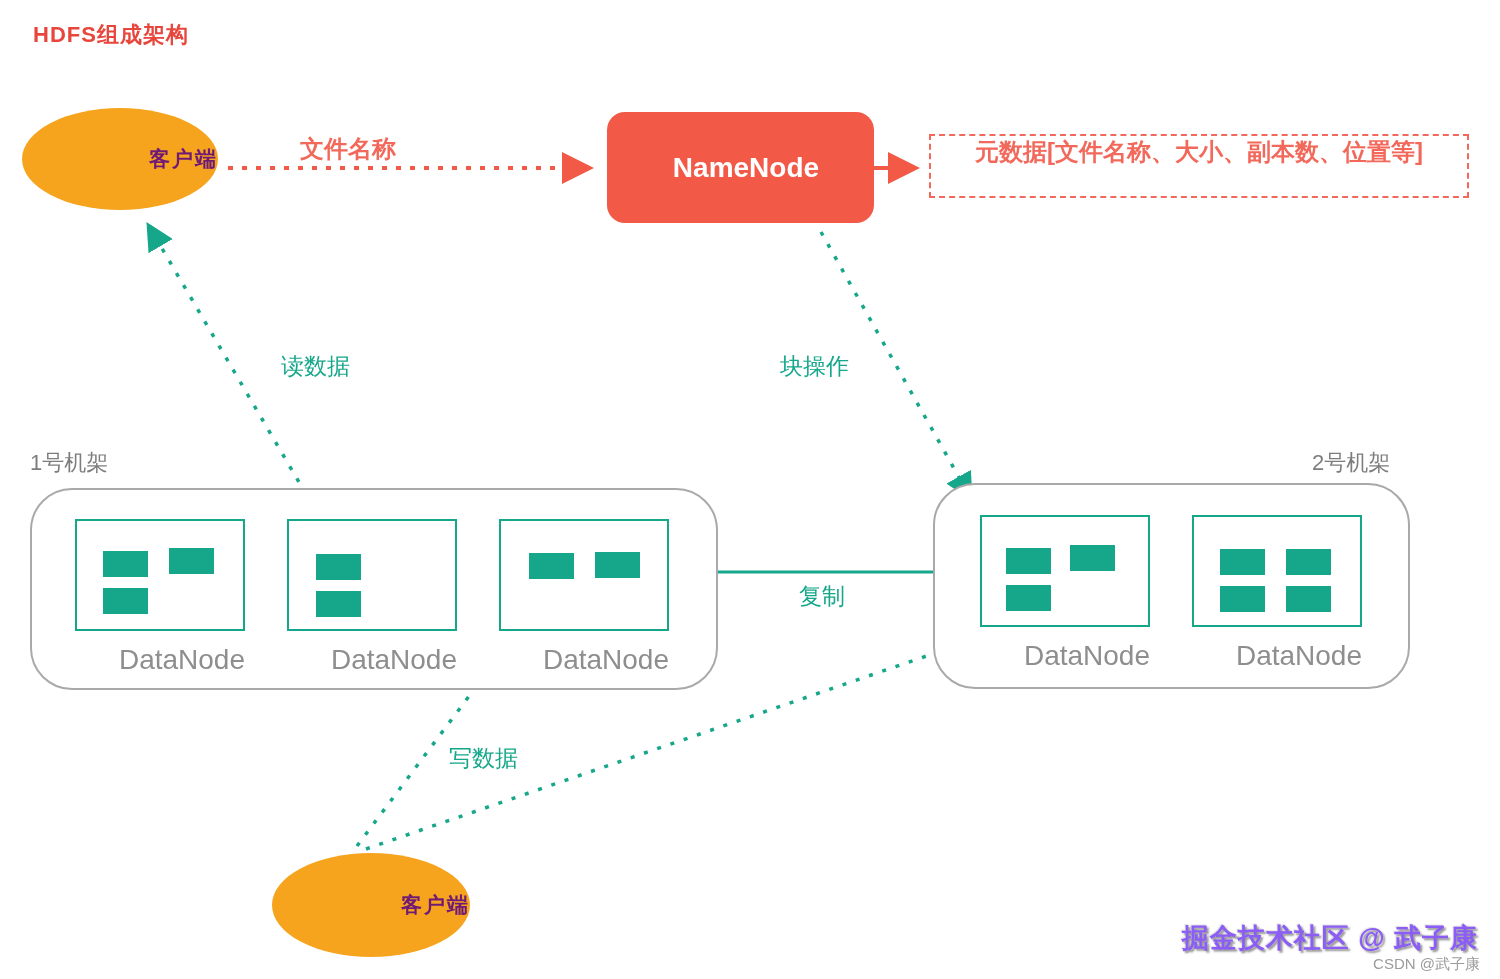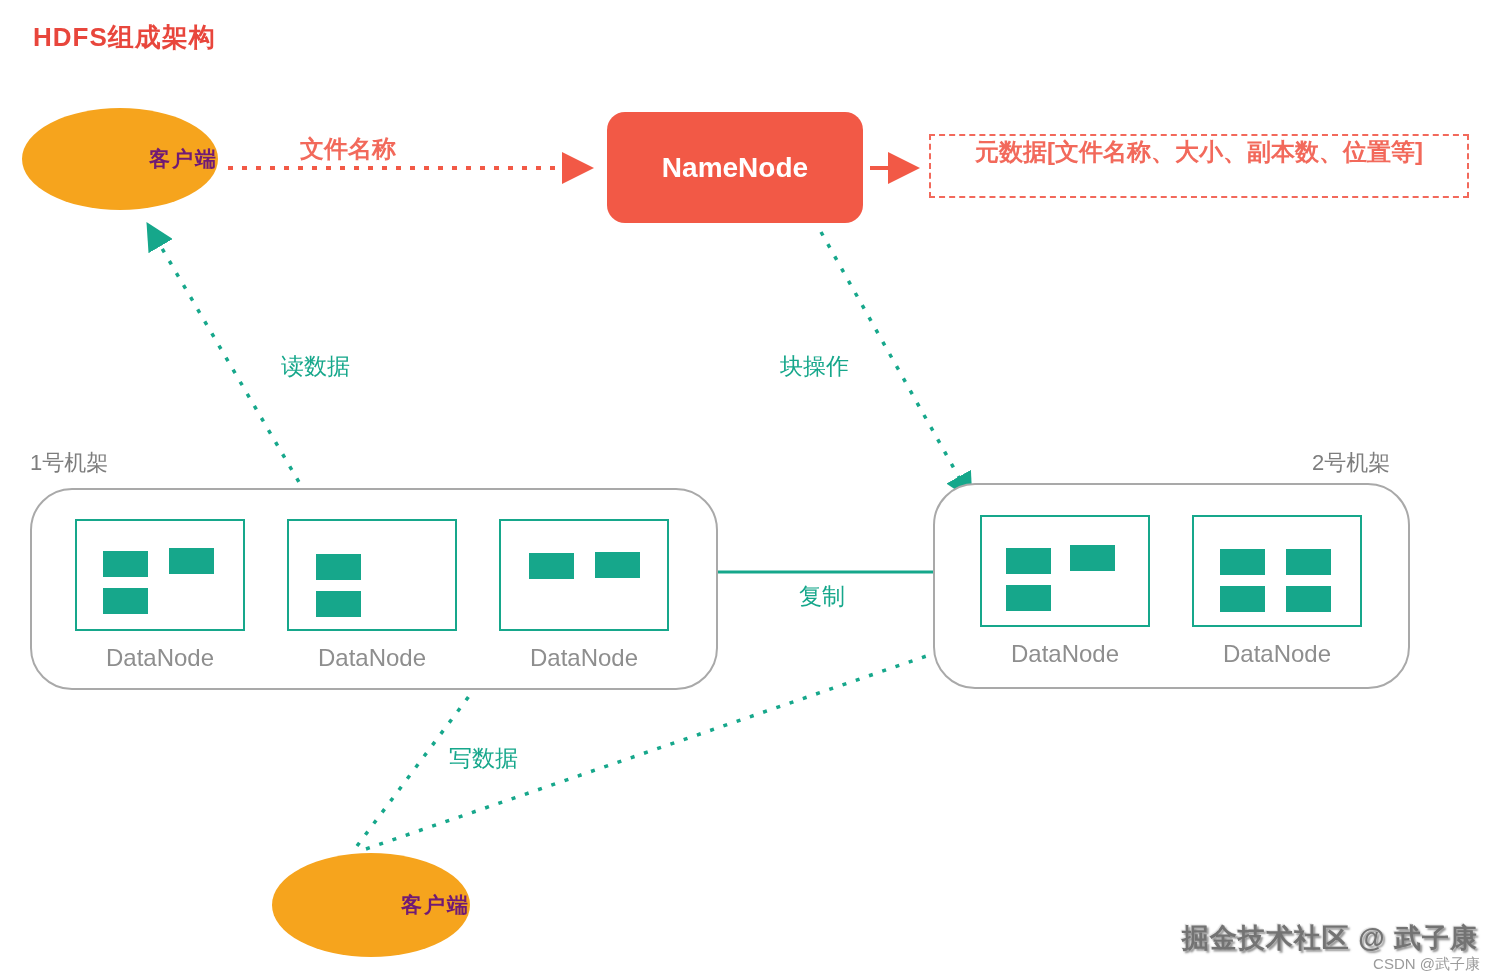--- a/index.html
+++ b/index.html
@@ -4,36 +4,36 @@
 <style>
   html,body { margin:0; padding:0; background:#ffffff; }
   .canvas {
     position:relative; width:1500px; height:979px; background:#ffffff;
     font-family:"Liberation Sans", sans-serif; overflow:hidden;
   }
   svg.connectors { position:absolute; left:0; top:0; width:1500px; height:979px; }
 
   .diagram-title {
     position:absolute; left:33px; top:20px;
-    font-size:26px; font-weight:bold; color:var(--red-text); letter-spacing:1px;
+    font-size:22px; font-weight:bold; color:var(--red-text); letter-spacing:1px;
   }
 
   .ellipse {
     position:absolute; background:var(--orange); border-radius:50%;
     display:flex; align-items:center; justify-content:flex-end;
     color:#701a75; font-size:21px; font-weight:bold; letter-spacing:2px;
   }
   .client-top    { left:22px;  top:108px; width:196px; height:102px; }
   .client-bottom { left:272px; top:853px; width:198px; height:104px; }
 
   .namenode {
     position:absolute; left:607px; top:112px; width:256px; height:111px;
     background:var(--red); border-radius:18px;
     display:flex; align-items:center; justify-content:center;
-    color:#ffffff; font-size:28px; font-weight:bold;
+    color:#ffffff; font-size:28px; font-weight:bold;padding-left:11px;
   }
 
   .metadata {
     position:absolute; left:929px; top:134px; width:540px; height:64px;
     border:2px dashed var(--salmon); box-sizing:border-box;
     display:flex; justify-content:center;
     color:var(--salmon); font-size:24px; font-weight:bold; white-space:nowrap;
   }
 
   .edge-label { position:absolute; white-space:nowrap; }
@@ -54,32 +54,32 @@
   .rl1 { left:30px;   top:448px; }
   .rl2 { left:1312px; top:448px; }
 
   .dn { position:absolute; width:170px; }
   .dn .box {
     position:relative; width:170px; height:112px; box-sizing:border-box;
     border:2px solid var(--teal); background:#ffffff;
   }
   .dn .blk { position:absolute; width:45px; height:26px; background:var(--teal); }
   .dn .label {
-    margin-top:13px; width:170px; text-align:center;
-    font-size:24px; color:var(--gray-text);
+    margin-top:13px; width:170px; text-align:right;
+    font-size:28px; color:var(--gray-text);
   }
   .r1d1 { left:43px;  top:29px; }
   .r1d2 { left:255px; top:29px; }
   .r1d3 { left:467px; top:29px; }
   .r2d1 { left:45px;  top:30px; }
   .r2d2 { left:257px; top:30px; }
 
   .wm1 {
     position:absolute; right:22px; top:920px;
-    font-size:27px; font-weight:bold; color:#737373; letter-spacing:1px;
+    font-size:27px; font-weight:bold; color:#8b5cf6; letter-spacing:1px;
     text-shadow:2px 2px 2px rgba(130,130,130,0.85), -1px -1px 1px rgba(180,180,180,0.4);
     white-space:nowrap;
   }
   .wm2 {
     position:absolute; right:20px; top:955px;
     font-size:15px; color:#9b9b9b; white-space:nowrap;
   }
 
   .line-red    { stroke:var(--red); }
   .line-teal   { stroke:var(--teal); }

